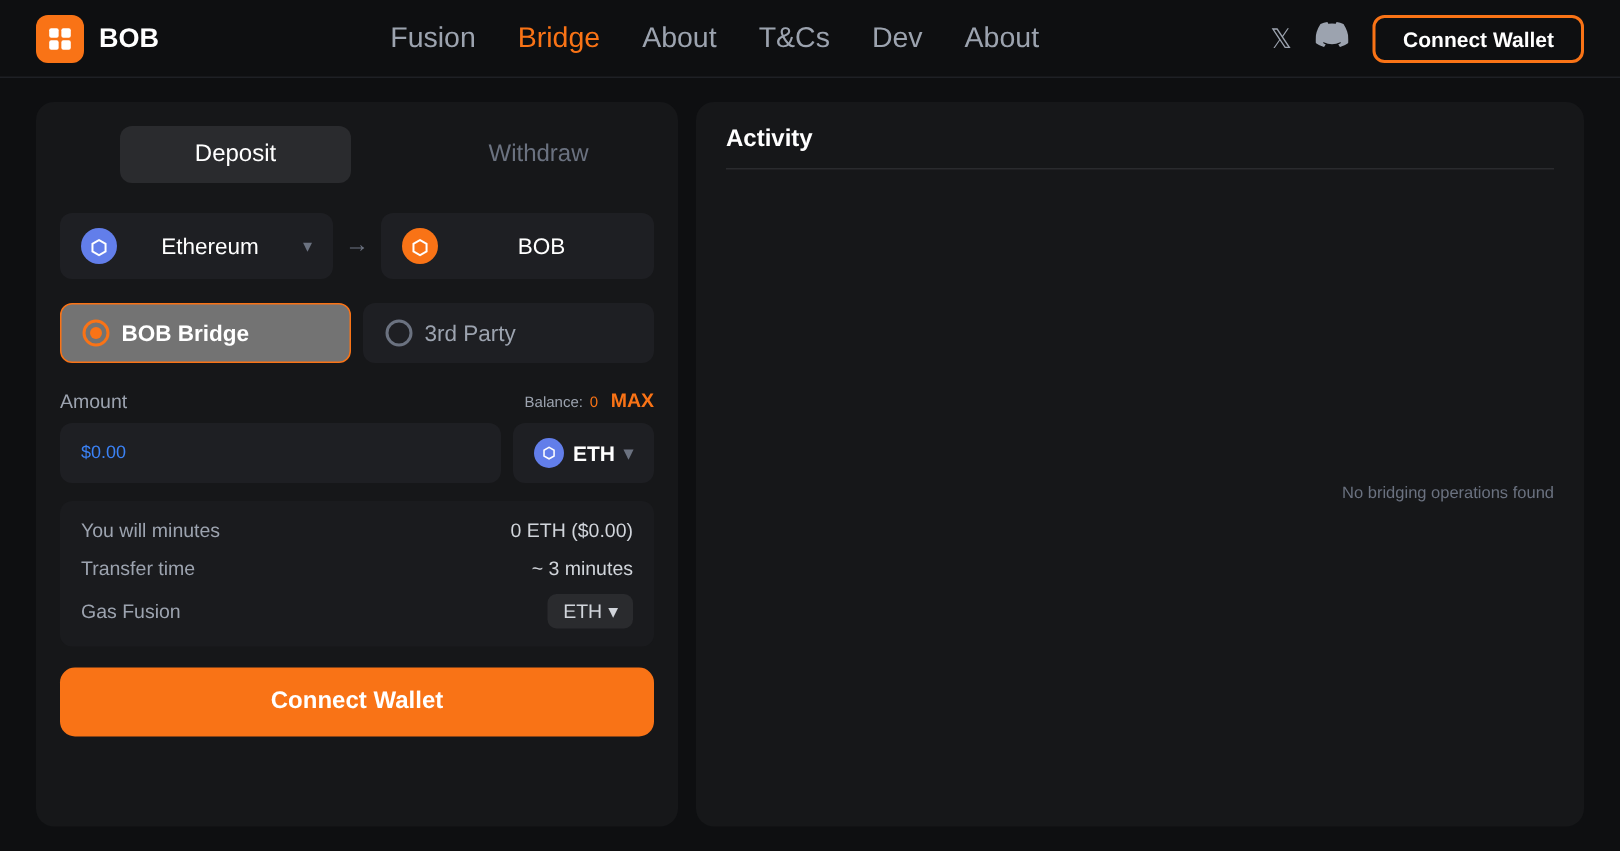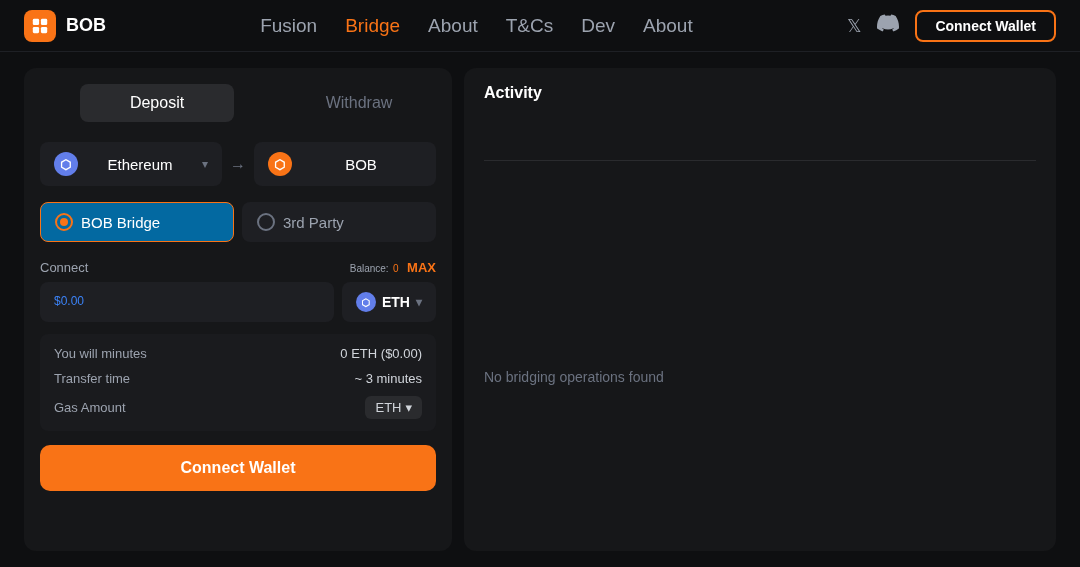--- a/index.html
+++ b/index.html
@@ -184,23 +184,24 @@
       padding: 10px 14px;
       border-radius: 8px;
       display: flex;
       align-items: center;
       gap: 8px;
       cursor: pointer;
       font-size: 15px;
       font-weight: 500;
     }
     .bridge-option.selected {
-      background: #0369a1;
+      background: #737373;
       border: 1.5px solid #f97316;
       color: #fff;
+      font-weight: bold;
     }
     .bridge-option.unselected {
       background: #1e1f23;
       border: 1.5px solid transparent;
       color: #9ca3af;
     }
     .radio-dot {
       width: 18px;
       height: 18px;
       border-radius: 50%;
@@ -336,40 +337,39 @@
     }
 
     
     .right-panel {
       flex: 1;
       background: #161719;
       border-radius: 12px;
       padding: 16px 20px;
       display: flex;
       flex-direction: column;
-      gap: 48px;
     }
     .activity-title {
       font-size: 16px;
       font-weight: 600;
       color: #fff;
       margin-bottom: 10px;
     }
     .divider {
       height: 1px;
       background: #2a2b2e;
       margin-bottom: 10px;
     }
     .activity-empty {
       flex: 1;
       display: flex;
       align-items: center;
-      justify-content: flex-start;
+      justify-content: flex-end;
       color: #6b7280;
-      font-size: 14px;
+      font-size: 11px;
     }
     .view-all-row {
       display: flex;
       align-items: center;
       justify-content: space-between;
       padding-top: 10px;
       border-top: 1px solid #2a2b2e;
     }
     .view-all-text {
       font-size: 13px;
@@ -447,21 +447,21 @@
         <span>BOB Bridge</span>
       </div>
       <div class="bridge-option unselected">
         <div class="radio-dot empty"></div>
         <span>3rd Party</span>
       </div>
     </div>
 
     
     <div class="amount-header">
-      <span class="amount-label">Connect</span>
+      <span class="amount-label">Amount</span>
       <div>
         <span class="balance-info">Balance:</span>
         <span class="balance-info balance-val">0</span>
         <button class="max-btn">MAX</button>
       </div>
     </div>
     <div class="amount-input-row">
       <div class="amount-input-box">
         <div class="amount-usd">$0.00</div>
       </div>
@@ -476,21 +476,21 @@
     <div class="details-box">
       <div class="detail-row">
         <span class="detail-label">You will minutes</span>
         <span class="detail-value">0 ETH ($0.00)</span>
       </div>
       <div class="detail-row">
         <span class="detail-label">Transfer time</span>
         <span class="detail-value">~ 3 minutes</span>
       </div>
       <div class="detail-row">
-        <span class="detail-label">Gas Amount</span>
+        <span class="detail-label">Gas Fusion</span>
         <button class="gas-token-selector">
           <span>ETH</span>
           <span>▾</span>
         </button>
       </div>
     </div>
 
     
     <button class="connect-main-btn">Connect Wallet</button>
 

